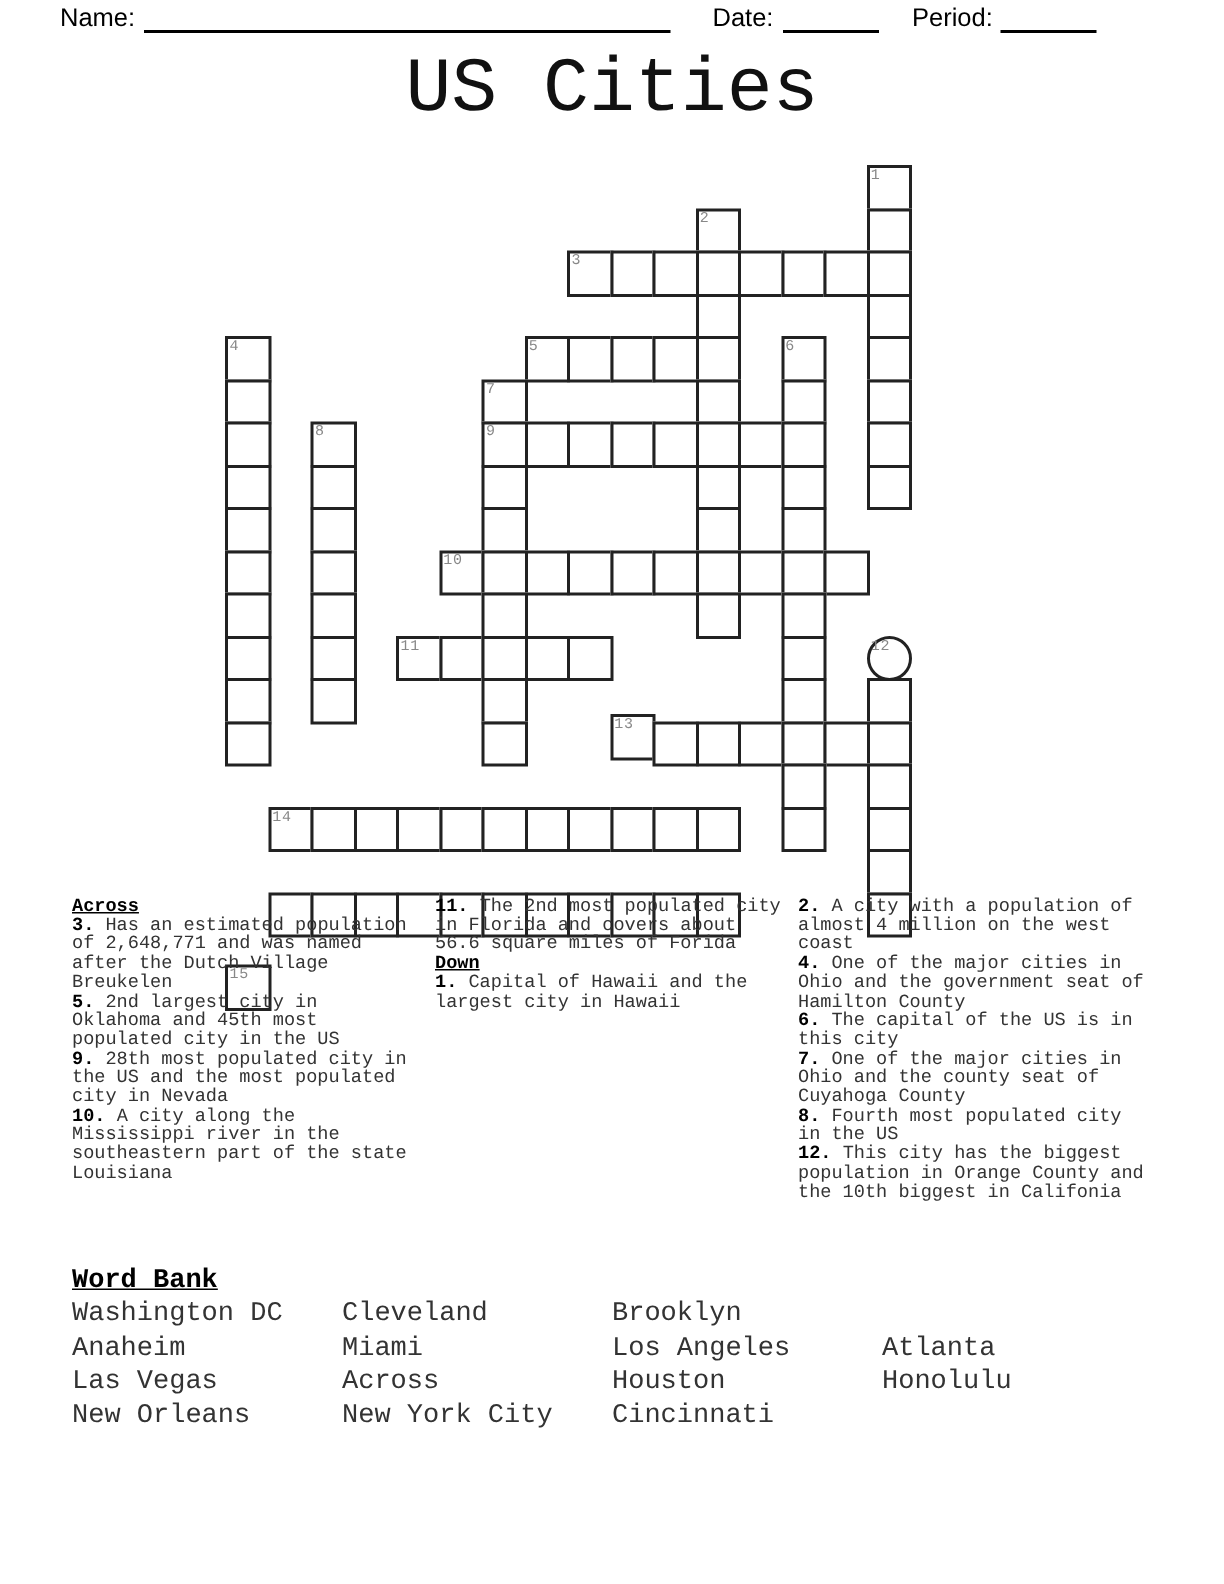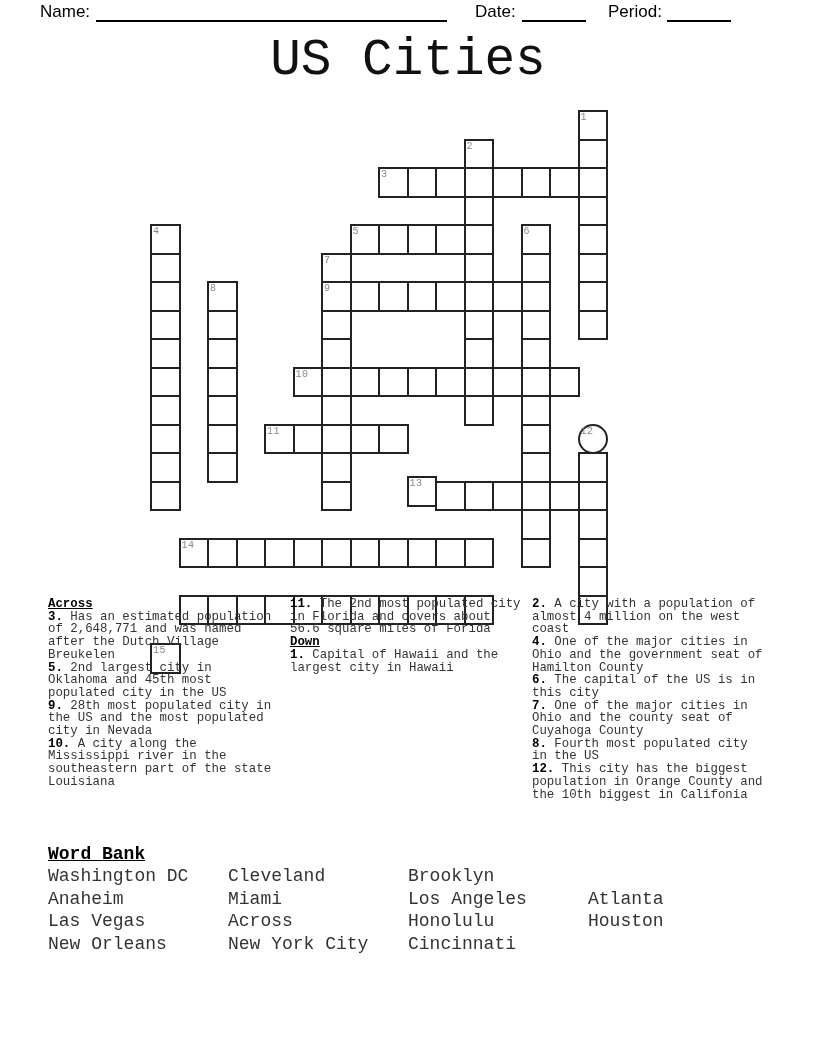--- a/index.html
+++ b/index.html
@@ -268,21 +268,21 @@
     </div>
     <div class="wb-row">
       <div class="wb-item">Anaheim</div>
       <div class="wb-item">Miami</div>
       <div class="wb-item">Los Angeles</div>
       <div class="wb-item">Atlanta</div>
     </div>
     <div class="wb-row">
       <div class="wb-item">Las Vegas</div>
       <div class="wb-item">Across</div>
+      <div class="wb-item">Houston</div>
       <div class="wb-item">Honolulu</div>
-      <div class="wb-item">Houston</div>
     </div>
     <div class="wb-row">
       <div class="wb-item">New Orleans</div>
       <div class="wb-item">New York City</div>
       <div class="wb-item">Cincinnati</div>
     </div>
   </div>
 
 </body></html>

